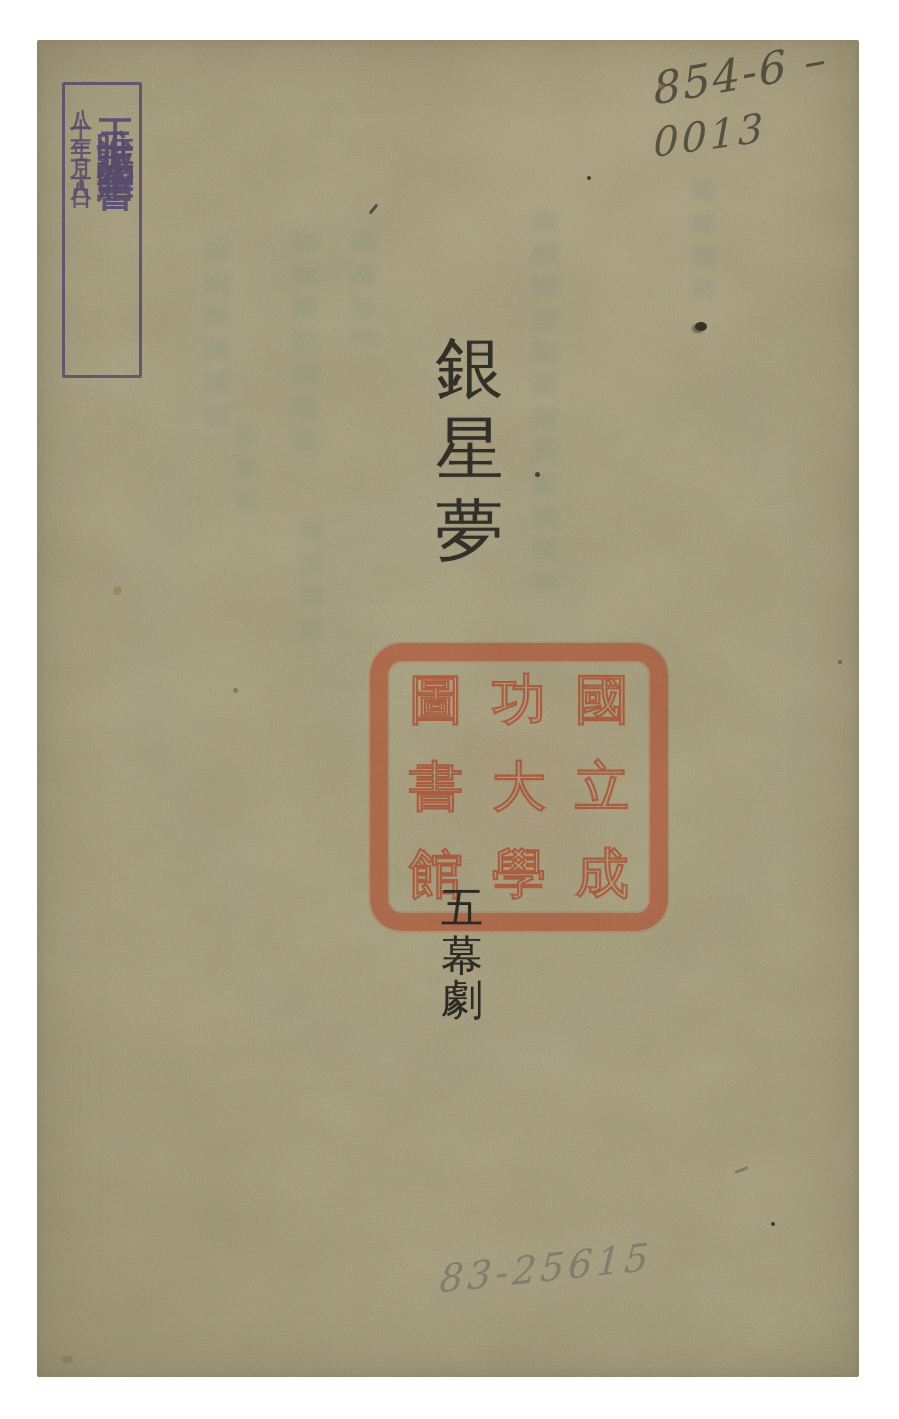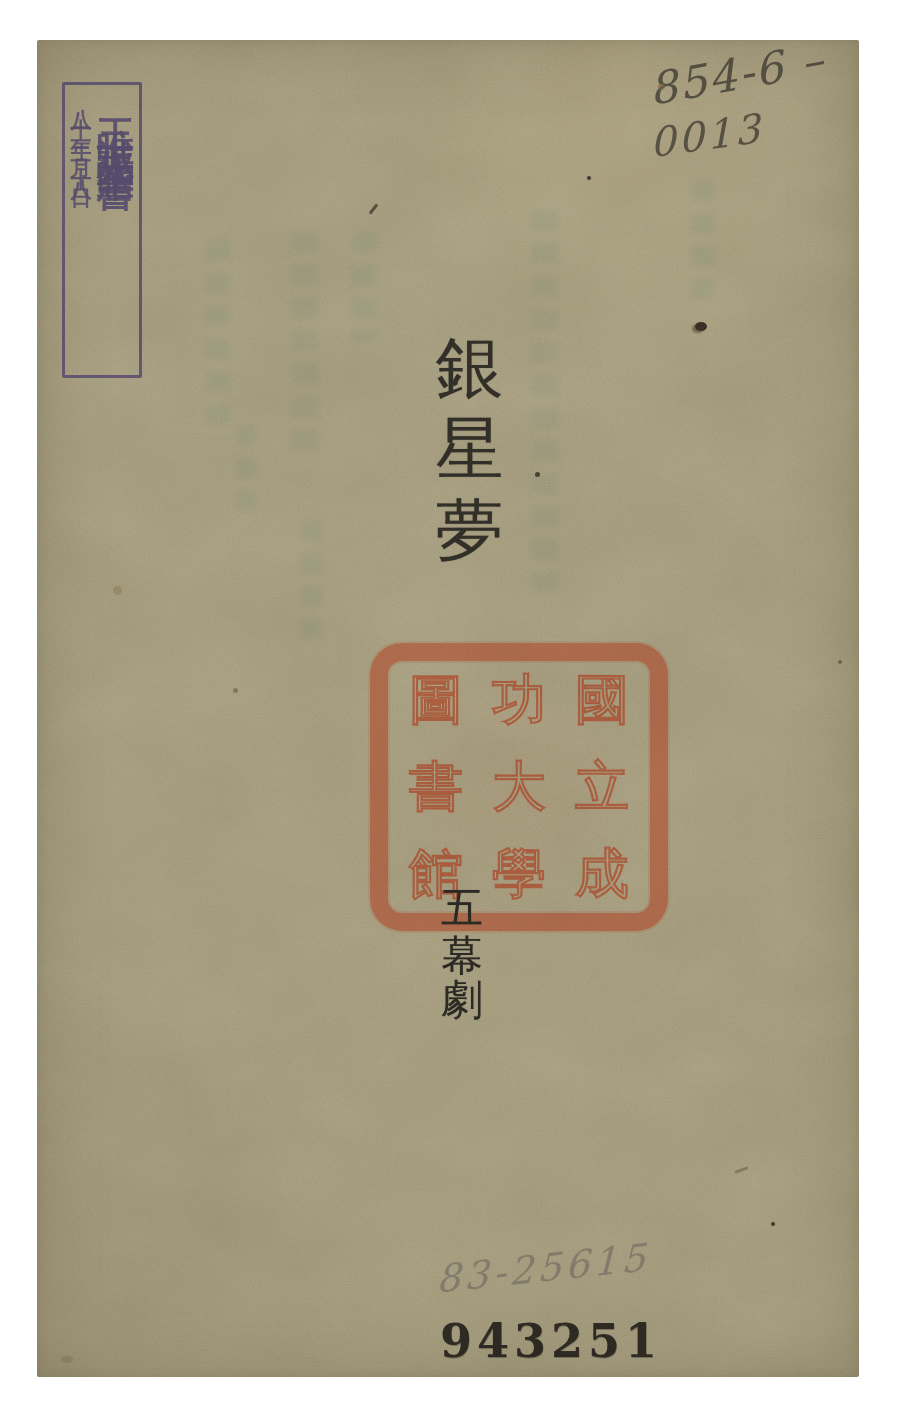--- a/index.html
+++ b/index.html
@@ -194,21 +194,20 @@
     <div class="seal-col">
       <span class="seal-char">圖</span>
       <span class="seal-char">書</span>
       <span class="seal-char">館</span>
     </div>
   </div>
 
   <div class="subtitle">五幕劇</div>
 
   <div class="acc-hand">83-25615</div>
-  <div class="acc-stamp">943251</div>
 
   <div class="speck s-a"></div>
   <div class="speck s-b"></div>
   <div class="speck s-c"></div>
   <div class="speck s-d"></div>
   <div class="speck s-e"></div>
   <div class="speck s-f"></div>
   <div class="speck s-g"></div>
   <div class="speck s-h"></div>
   <div class="speck s-i"></div>

